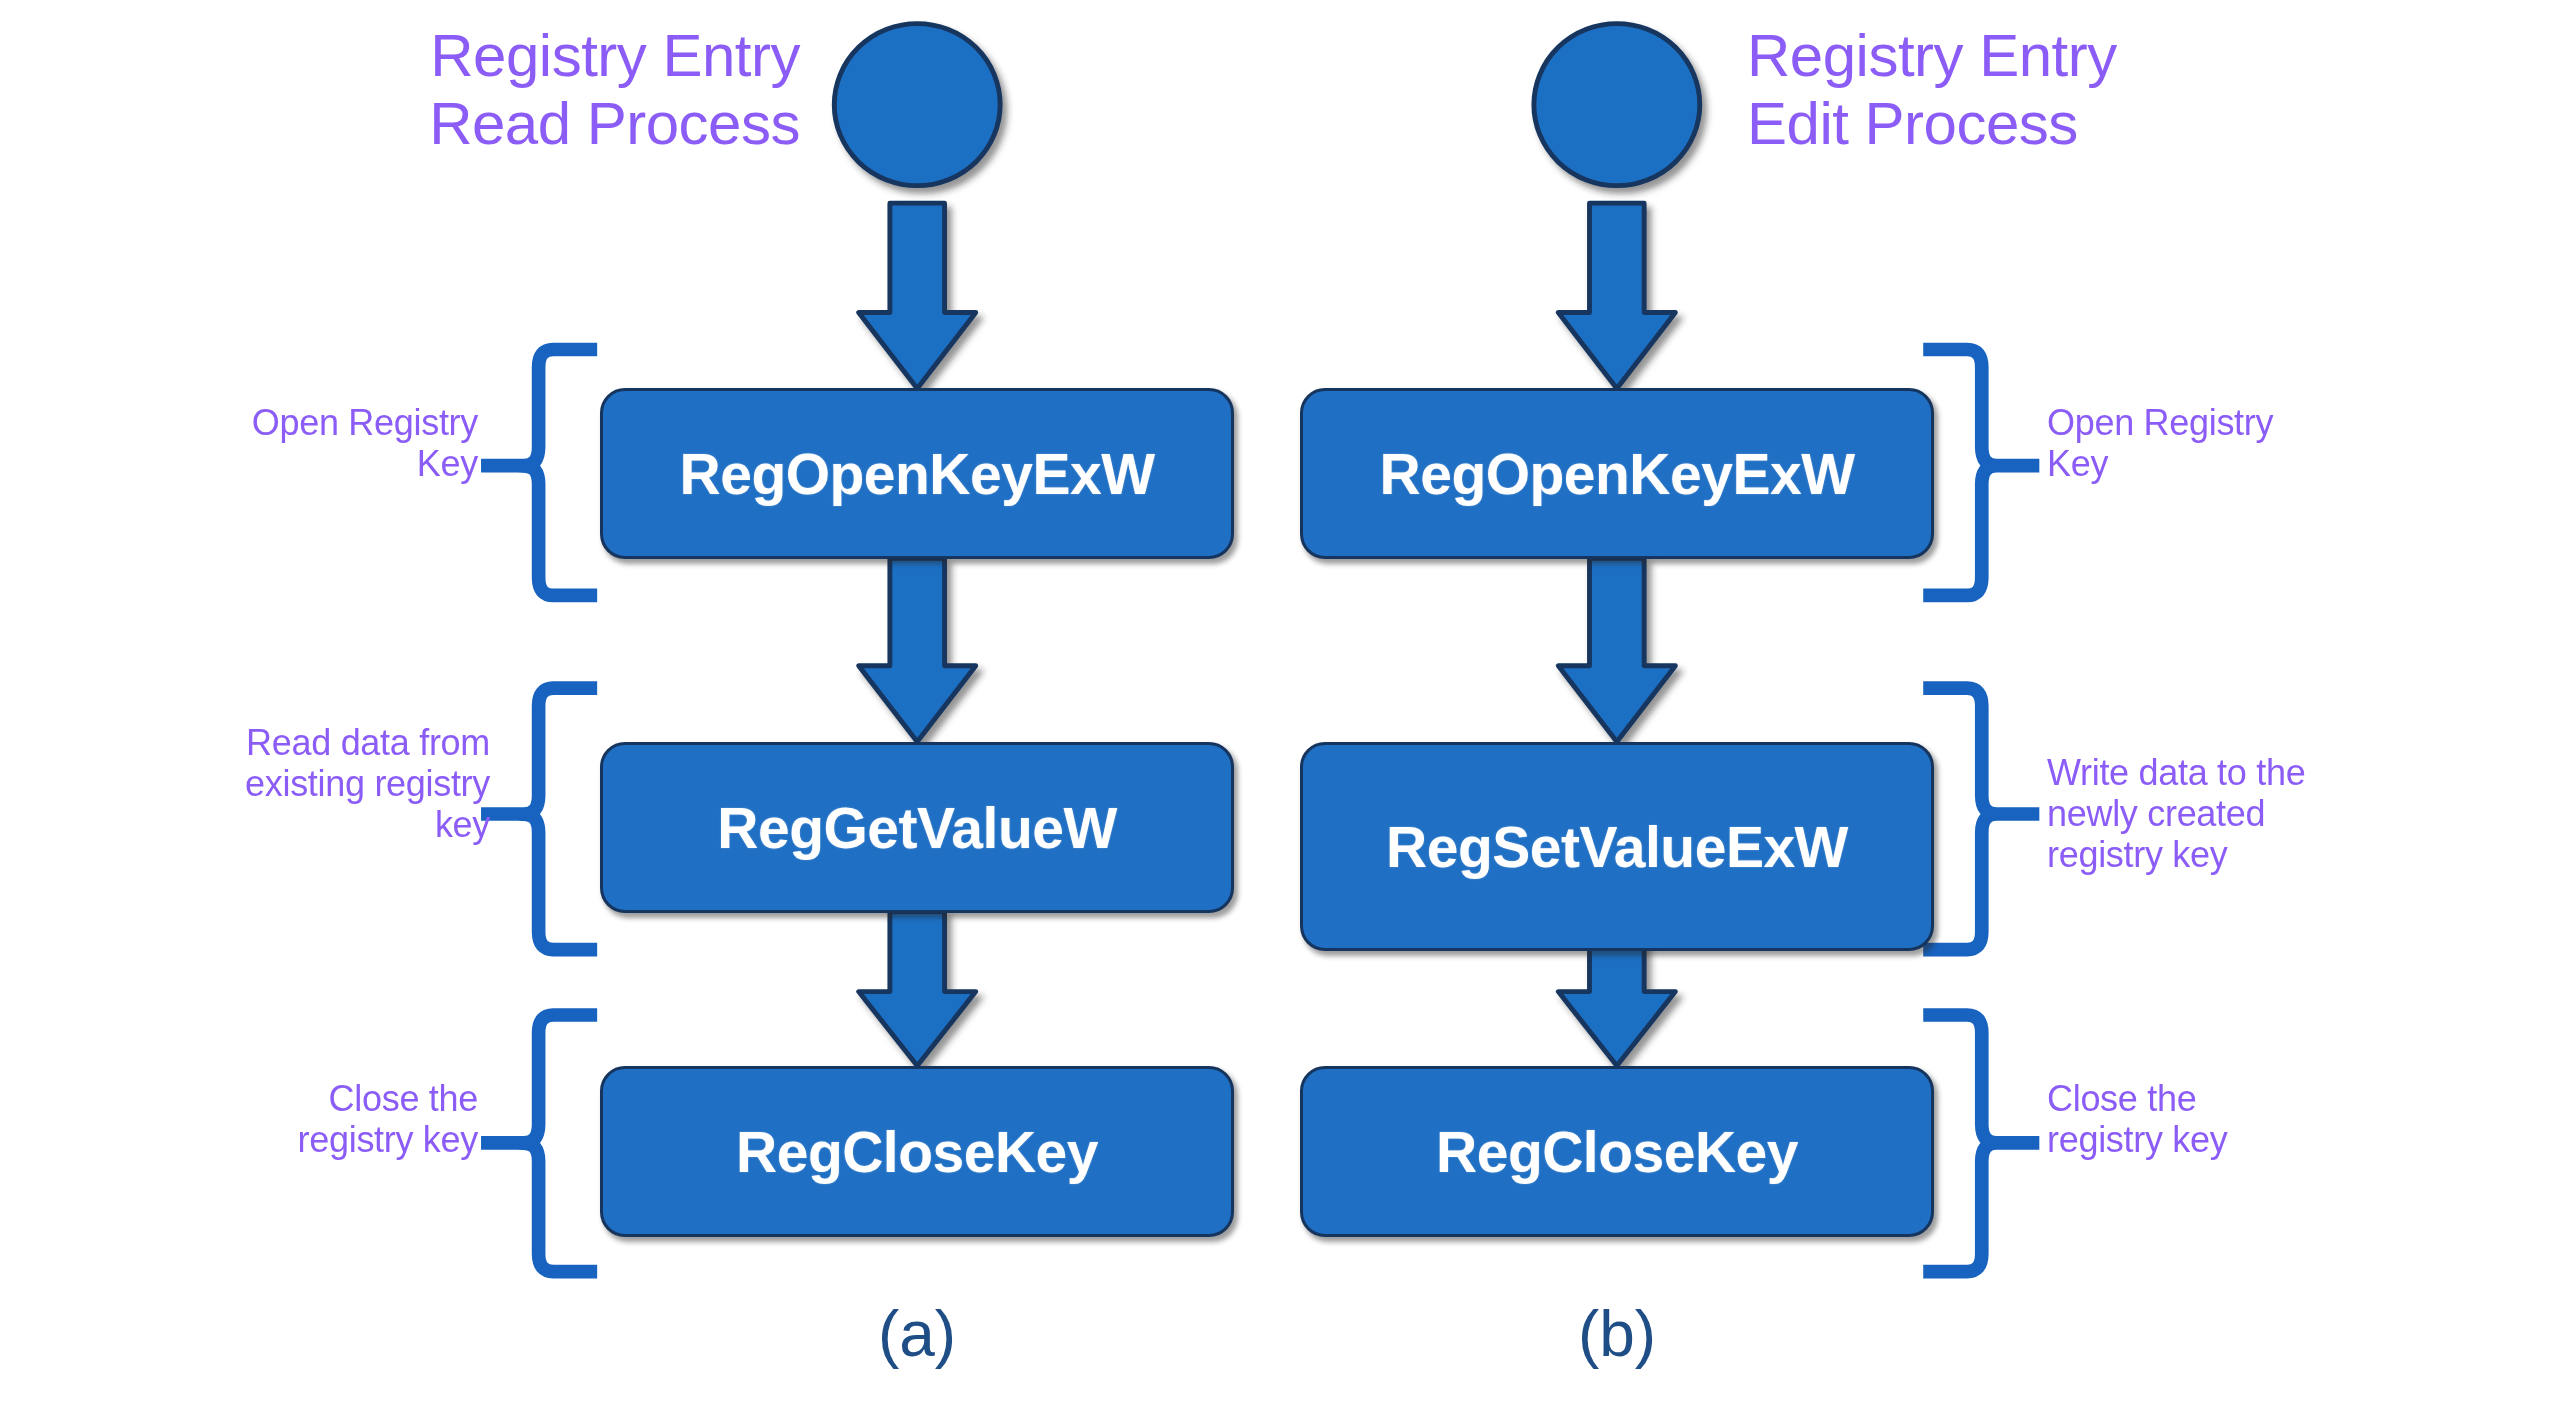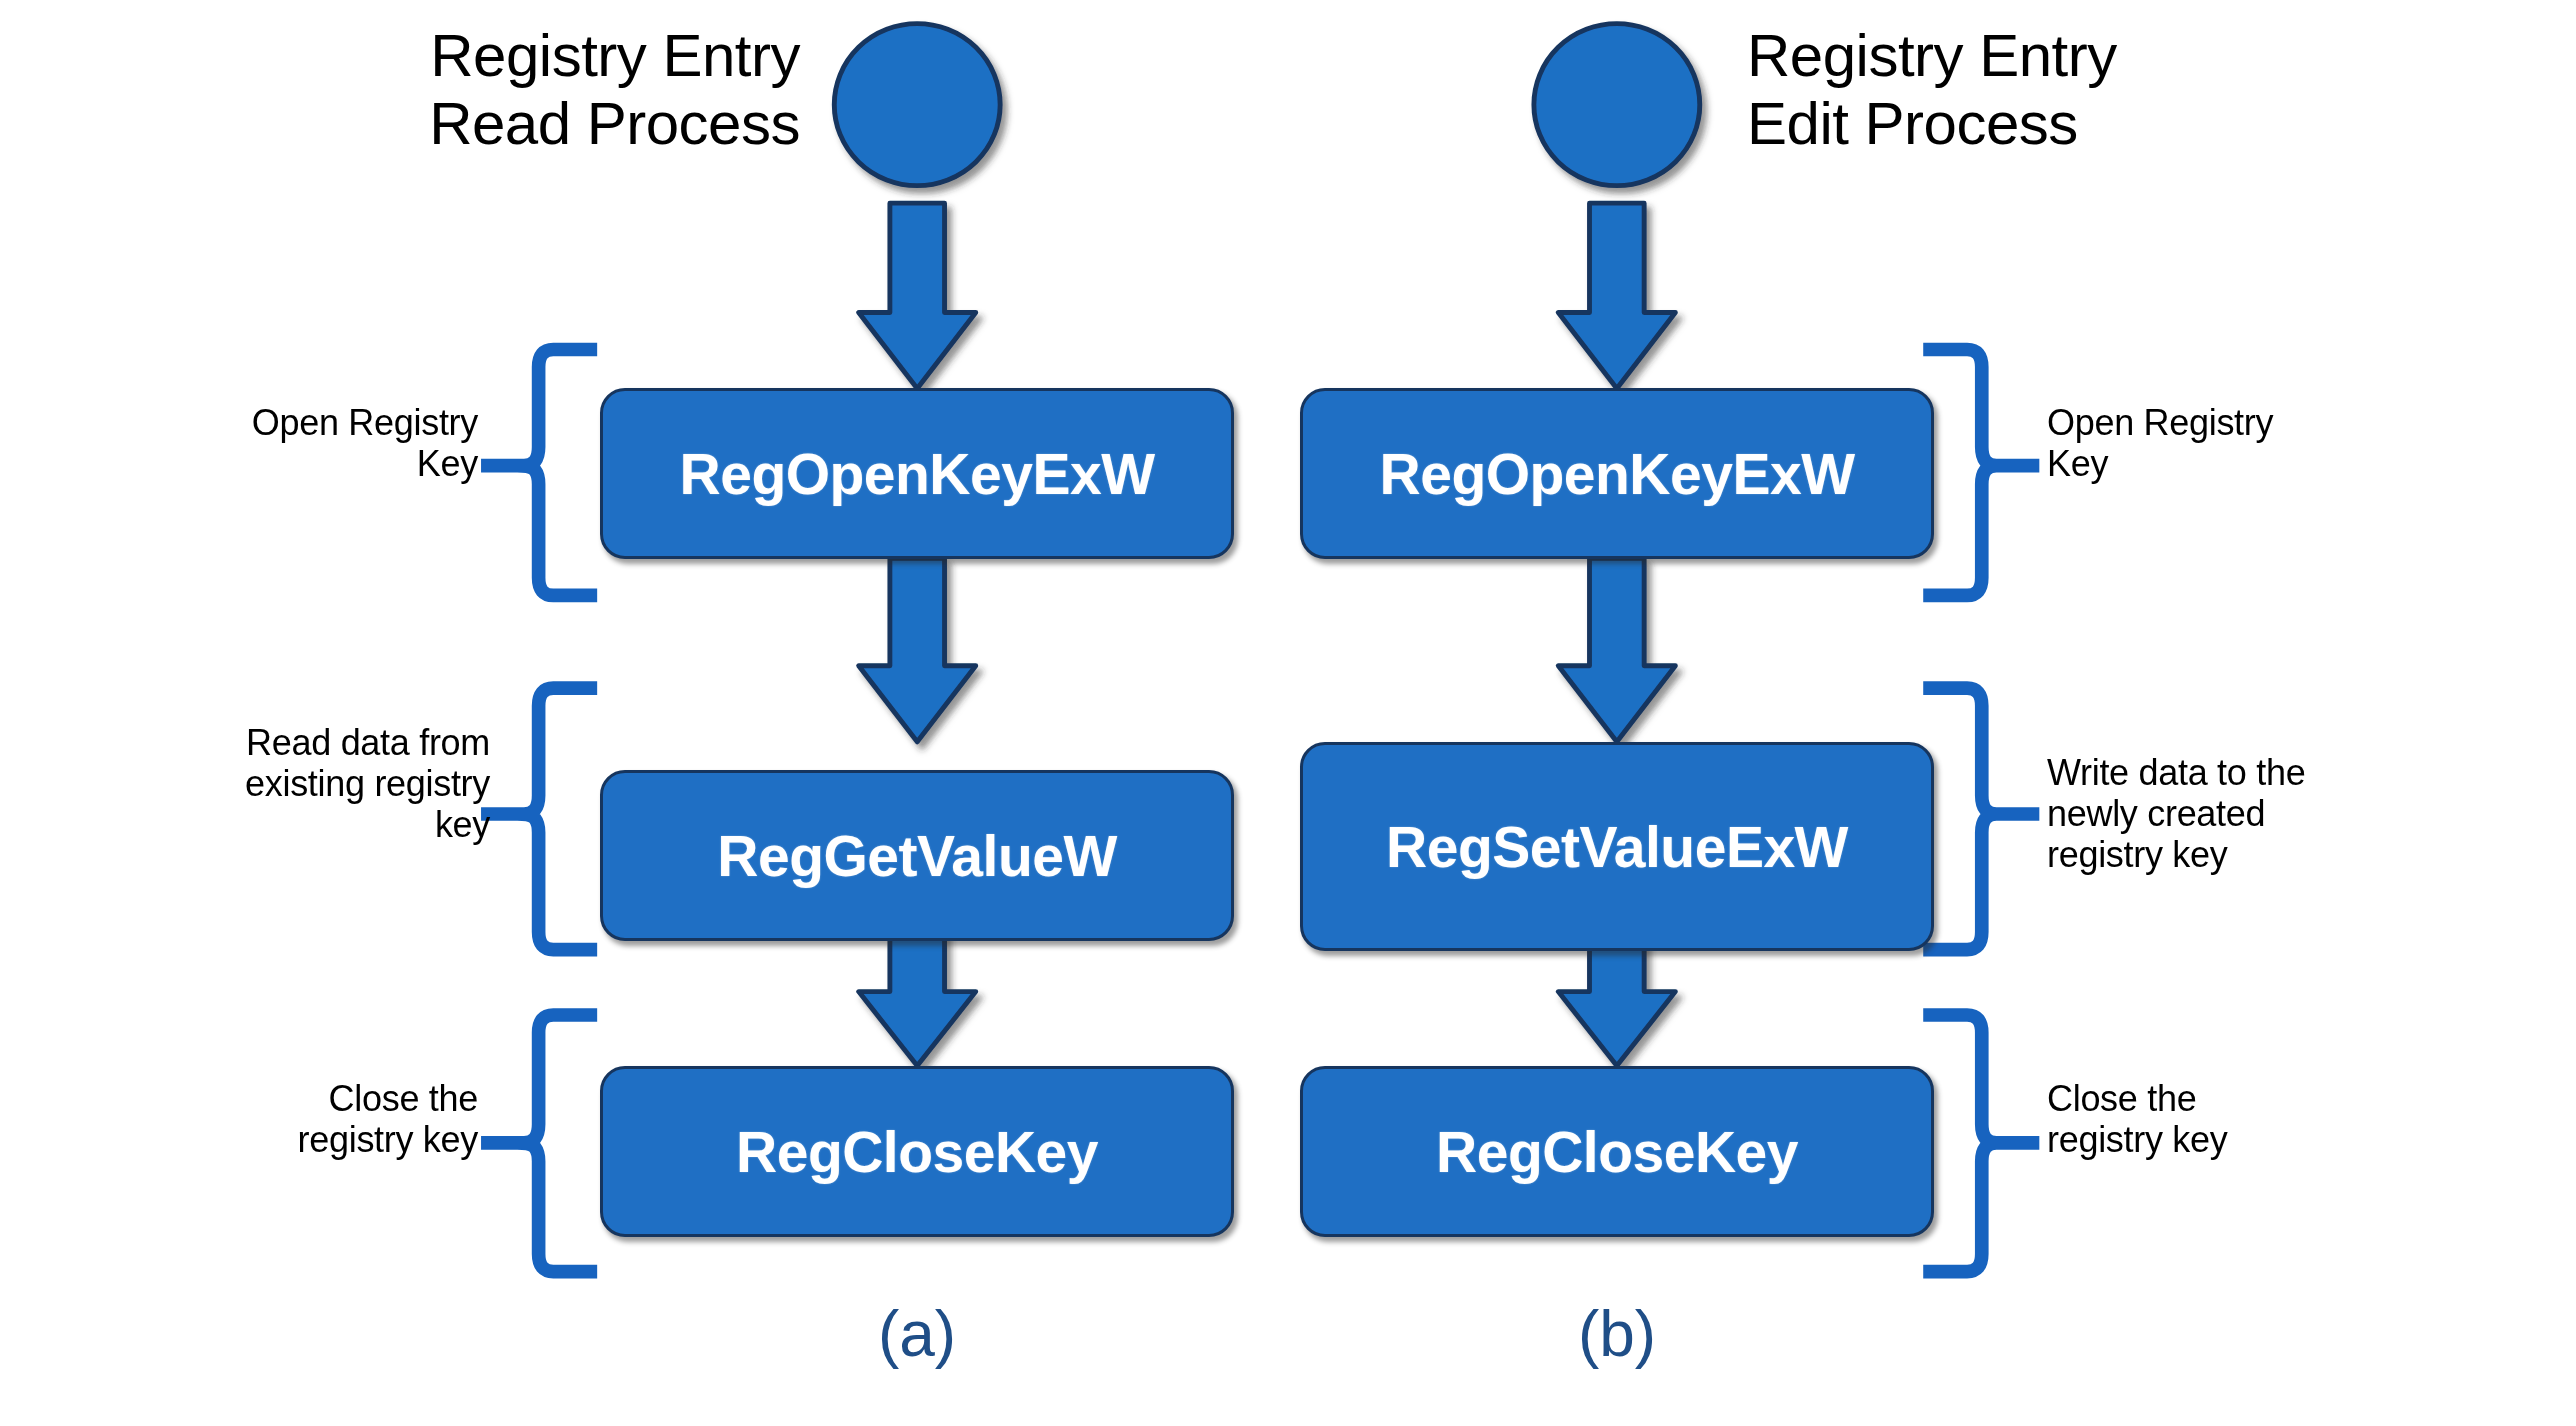--- a/index.html
+++ b/index.html
@@ -9,21 +9,21 @@
     -webkit-font-smoothing:antialiased;
     overflow:hidden;
     position:relative;
   }
   #stage{position:absolute;left:0;top:0;width:2576px;height:1427px;}
   svg.layer{position:absolute;left:0;top:0;width:2576px;height:1427px;overflow:visible;}
 
   
   .txt{
     position:absolute;
-    color:#000000;
+    color:#8b5cf6;
     font-weight:400;
     line-height:1.14;
     white-space:pre-line;
   }
   .title{
     font-size:60px;
     letter-spacing:-0.5px;
   }
   .title.left{text-align:right;}
   .title.right{text-align:left;}
@@ -120,21 +120,21 @@
 existing registry
 key</div>
 
     <div class="txt side-label left" style="left:0px;top:1078px;width:478px;">Close the
 registry key</div>
 
     <div class="procbox" style="left:600px;top:388px;width:634px;height:171px;">
       <span>RegOpenKeyExW</span>
     </div>
 
-    <div class="procbox" style="left:600px;top:742px;width:634px;height:171px;margin-top:28px;">
+    <div class="procbox" style="left:600px;top:742px;width:634px;height:171px;">
       <span>RegGetValueW</span>
     </div>
 
     <div class="procbox" style="left:600px;top:1066px;width:634px;height:171px;">
       <span>RegCloseKey</span>
     </div>
 
     <div class="txt caption" style="left:722px;top:1298px;width:390px;">(a)</div>
   </div>
 

